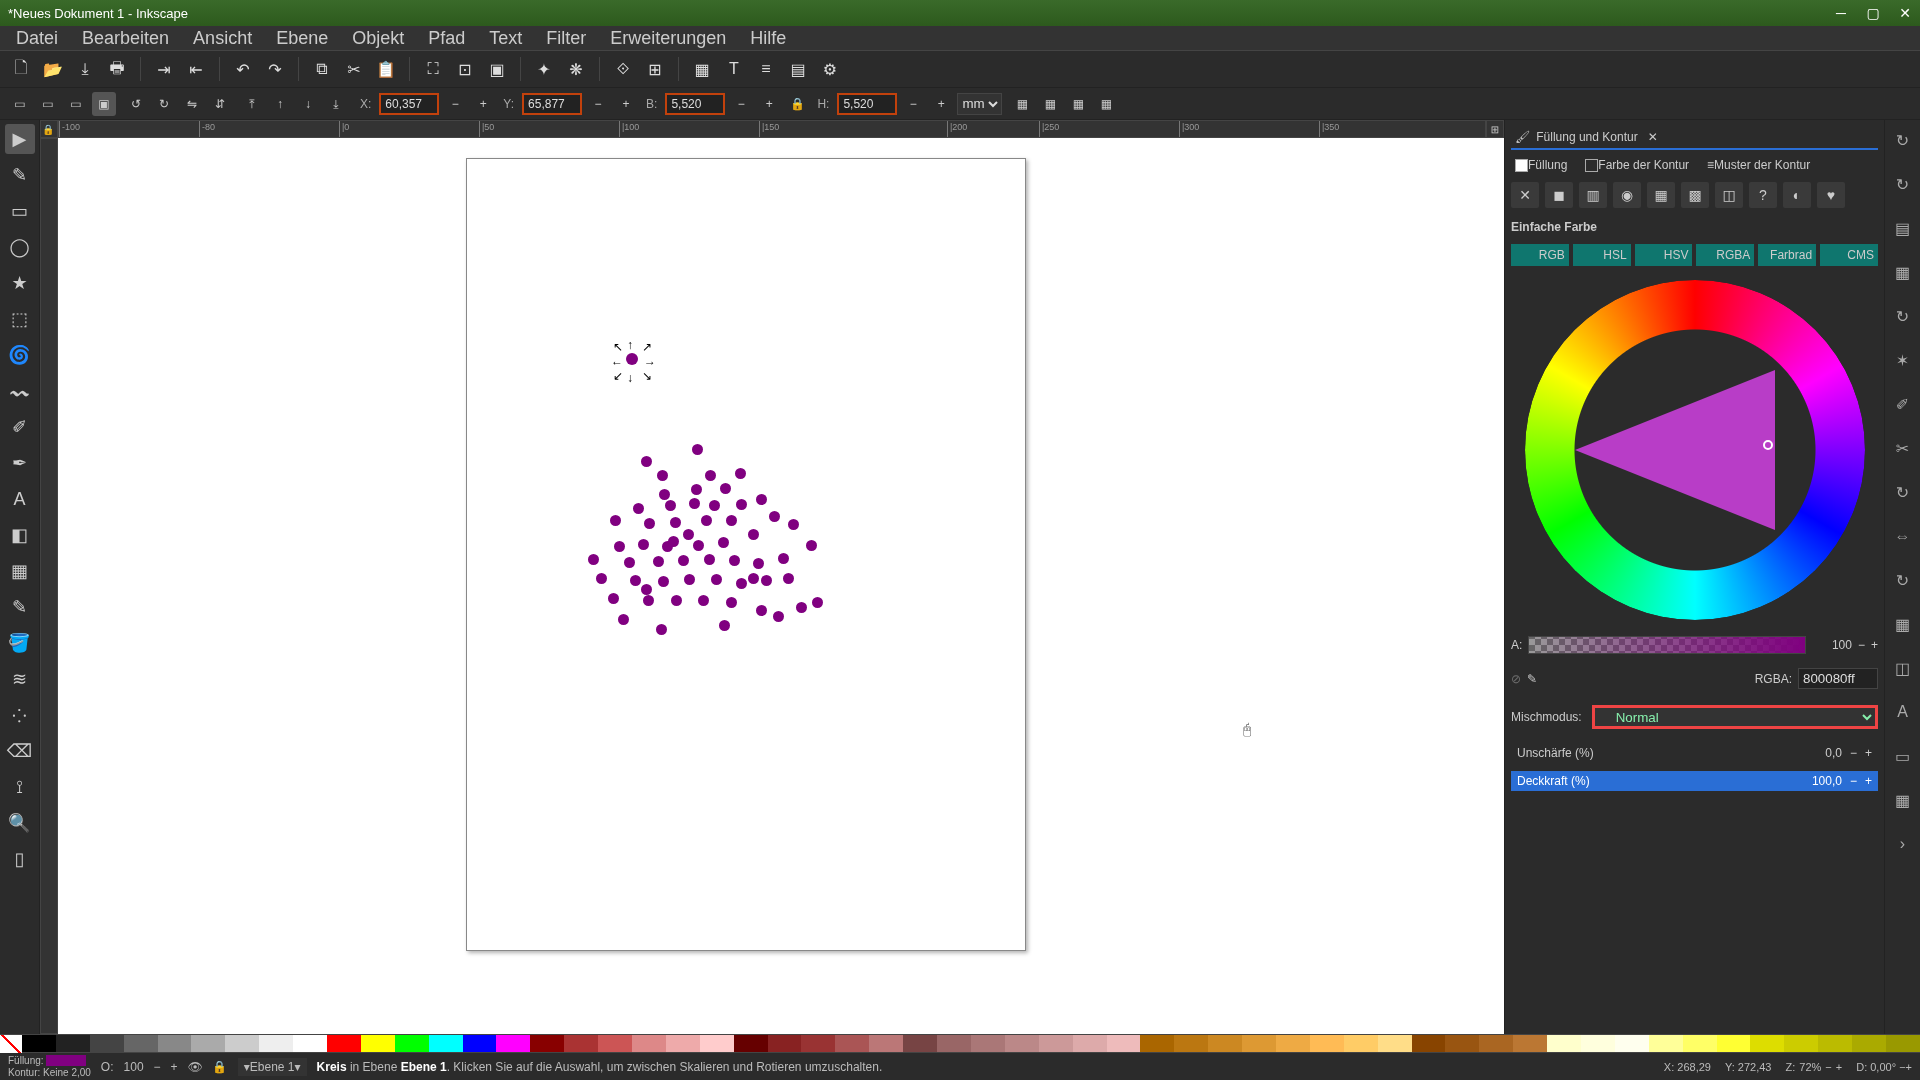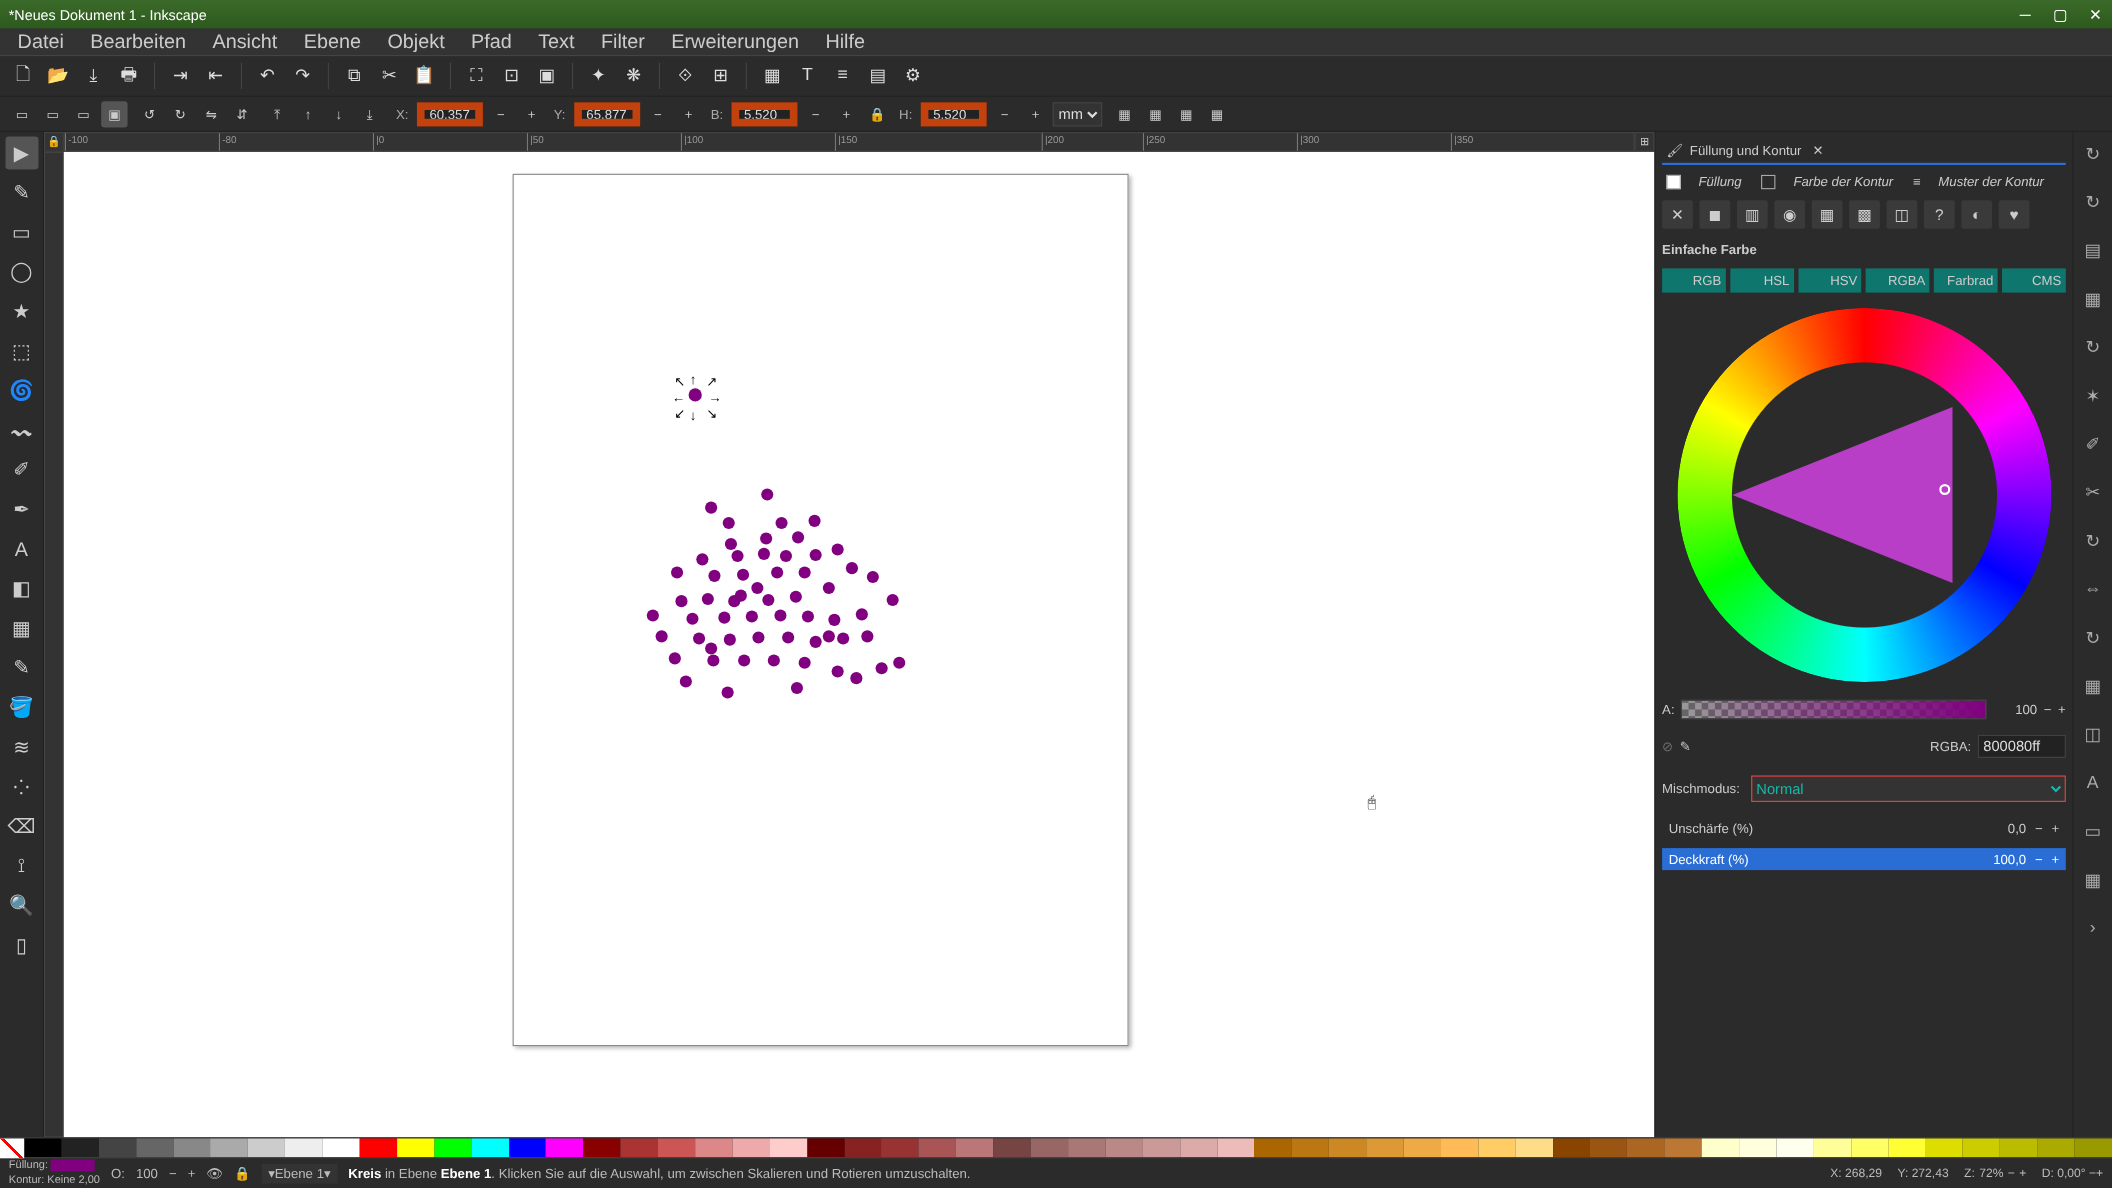--- a/index.html
+++ b/index.html
@@ -18,21 +18,21 @@
 
 .toolbar { height: 38px; background: #2b2b2b; border-top: 1px solid #444; border-bottom: 1px solid #222; display: flex; align-items: center; padding: 0 8px; gap: 6px; }
 .toolbar .tbtn { width: 26px; height: 26px; display: flex; align-items: center; justify-content: center; color: #ddd; font-size: 16px; cursor: pointer; border-radius: 3px; }
 .toolbar .sep { width: 1px; height: 24px; background: #444; margin: 0 4px; }
 
 
 .toolcontrols { height: 32px; background: #2b2b2b; border-bottom: 1px solid #222; display: flex; align-items: center; padding: 0 8px; gap: 4px; font-size: 12px; }
 .toolcontrols .tbtn { width: 24px; height: 24px; display: flex; align-items: center; justify-content: center; color: #ccc; cursor: pointer; border-radius: 3px; }
 .toolcontrols .tbtn.active { background: #555; }
 .toolcontrols .lbl { padding: 0 4px; color: #aaa; }
-.toolcontrols input { width: 60px; height: 22px; background: #222; border: 7px solid #c2410c; color: #ddd; padding: 0 4px; font-size: 12px; }
+.toolcontrols input { width: 60px; height: 22px; background: #222; border: 2px solid #c2410c; color: #ddd; padding: 0 4px; font-size: 12px; }
 .toolcontrols select { background: #333; border: 1px solid #444; color: #ddd; height: 22px; }
 
 
 .main { flex: 1; display: flex; overflow: hidden; }
 
 
 .tools { width: 40px; background: #2b2b2b; border-right: 1px solid #222; display: flex; flex-direction: column; align-items: center; padding: 4px 0; gap: 6px; }
 .tools .tool { width: 30px; height: 30px; display: flex; align-items: center; justify-content: center; color: #ccc; cursor: pointer; border-radius: 3px; font-size: 18px; }
 .tools .tool.active { background: #555; }
 
@@ -52,38 +52,38 @@
 .canvas .cursor { position: absolute; left: 1185px; top: 583px; font-size: 14px; color: #000; }
 .canvas .selhandle { position: absolute; left: 555px; top: 202px; width: 38px; height: 38px; }
 .canvas .selhandle .sc { position:absolute; width:9px; height:9px; font-size: 12px; color:#000; }
 .canvas .selhandle .seldot { position:absolute; left:13px; top:13px; width:12px; height:12px; background:#800080; border-radius:50%; }
 
 
 .rightpanel { width: 380px; background: #2b2b2b; border-left: 1px solid #222; display: flex; flex-direction: column; padding: 6px; font-size: 12px; }
 .rightpanel .ptitle { display: flex; align-items: center; gap: 6px; padding: 4px; border-bottom: 2px solid #2a6ed5; margin-bottom: 6px; }
 .rightpanel .ptitle .x { margin-left: 4px; cursor: pointer; }
 .rightpanel .tabs { display: flex; gap: 10px; margin-bottom: 8px; }
-.rightpanel .tabs .tab { display: flex; align-items: center; gap: 16px; cursor: pointer; padding: 2px 4px; font-style: italic; }
+.rightpanel .tabs .tab { display: flex; align-items: center; gap: 0; cursor: pointer; padding: 2px 4px; }
 .rightpanel .tabs .tab .sw { width: 13px; height: 13px; border: 1px solid #aaa; }
 .rightpanel .paintrow { display: flex; gap: 6px; margin-bottom: 8px; }
 .rightpanel .paintrow .pb { width: 28px; height: 26px; background: #3a3a3a; display: flex; align-items: center; justify-content: center; cursor: pointer; font-size: 14px; border-radius: 2px; }
 .rightpanel .modetabs { display: flex; gap: 4px; margin: 6px 0; }
 .rightpanel .modetabs .mt { flex: 1; text-align: right; padding: 4px; background: #0f766e; cursor: pointer; font-size: 12px; }
 .rightpanel .wheel { width: 340px; height: 340px; margin: 8px auto; position: relative; }
 .rightpanel .wheel .ring { width: 340px; height: 340px; border-radius: 50%; background: conic-gradient(red,magenta,blue,cyan,lime,yellow,red); -webkit-mask: radial-gradient(circle, transparent 120px, black 121px); mask: radial-gradient(circle, transparent 120px, black 121px); }
 .rightpanel .wheel .tri { position: absolute; left: 50px; top: 90px; width: 0; height: 0; border-top: 80px solid transparent; border-bottom: 80px solid transparent; border-right: 200px solid #cc44dd; filter: brightness(0.9); }
 .rightpanel .wheel .picker { position:absolute; left:238px; top:160px; width:10px; height:10px; border:2px solid #fff; border-radius:50%; }
 .rightpanel .alpharow { display: flex; align-items: center; gap: 6px; margin: 8px 0; }
 .rightpanel .alpharow .slider { flex: 1; height: 18px; background: linear-gradient(to right, transparent, #800080), repeating-conic-gradient(#666 0 25%, #999 0 50%) 0/12px 12px; border: 1px solid #444; }
 .rightpanel .alpharow .val { width: 40px; text-align: right; }
 .rightpanel .rgbarow { display: flex; align-items: center; gap: 6px; margin: 6px 0; }
 .rightpanel .rgbarow .lbl { margin-left: auto; }
 .rightpanel .rgbarow input { width: 80px; background: #222; border: 1px solid #444; color: #ddd; padding: 2px 4px; }
 .rightpanel .blendrow { display: flex; align-items: center; gap: 10px; margin: 10px 0; }
-.rightpanel .blendrow select { flex: 1; background: #333; border: 1px solid #ef4444; color: #14b8a6; height: 24px; }
+.rightpanel .blendrow select { flex: 1; background: #333; border: 3px solid #ef4444; color: #86efac; height: 24px; padding-left: 17px; }
 .rightpanel .sliderrow { display: flex; align-items: center; gap: 8px; margin: 4px 0; padding: 3px 6px; }
 .rightpanel .sliderrow.highlight { background: #2a6ed5; color: #fff; }
 
 
 .rightstrip { width: 36px; background: #2b2b2b; border-left: 1px solid #222; display: flex; flex-direction: column; align-items: center; padding: 8px 0; gap: 20px; }
 .rightstrip .rs { width: 24px; height: 24px; color: #aaa; display: flex; align-items: center; justify-content: center; cursor: pointer; font-size: 16px; }
 
 
 .palette { height: 18px; display: flex; background: #2b2b2b; border-top: 1px solid #444; }
 .palette .nox { width: 22px; height: 18px; background: #fff; position: relative; }

